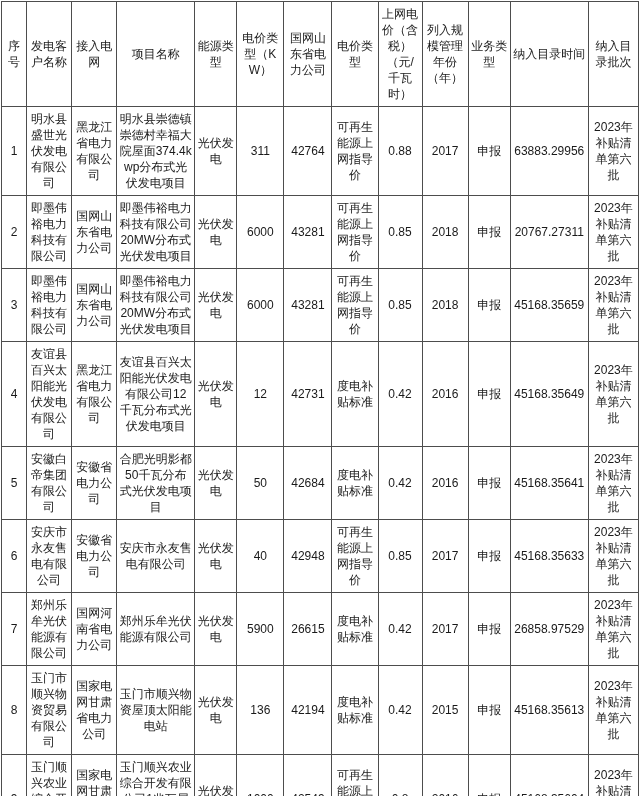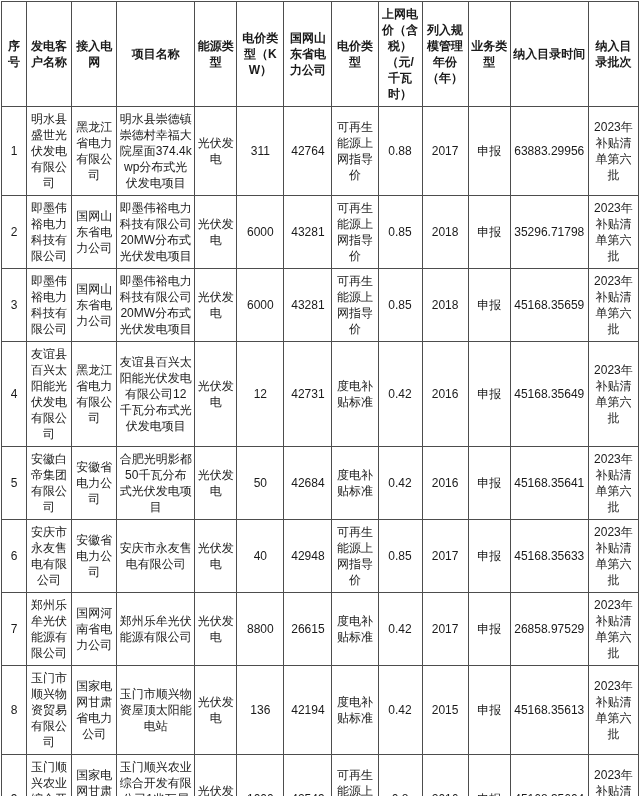--- a/index.html
+++ b/index.html
@@ -29,21 +29,21 @@
     color: #1a1a1a;
     font-size: 12px;
     line-height: 16px;
     padding: 4px 2px;
     word-break: break-all;
     overflow-wrap: break-word;
     background: #ffffff;
     font-weight: 400;
   }
   table.subsidy-table thead th {
-    font-weight: 700;
+    font-weight: 400;
     height: 76px;
     margin-top: 24px;
   }
   
   tr[data-name="table-row"] td { height: 56px; }
 </style>
 </head>
 <body>
 
 <div class="page" data-name="subsidy-catalog-page">
@@ -101,21 +101,21 @@
           <td data-name="table-cell">即墨伟裕电力科技有限公司</td>
           <td data-name="table-cell">国网山东省电力公司</td>
           <td data-name="table-cell">即墨伟裕电力科技有限公司20MW分布式光伏发电项目</td>
           <td data-name="table-cell">光伏发电</td>
           <td data-name="table-cell">6000</td>
           <td data-name="table-cell">43281</td>
           <td data-name="table-cell">可再生能源上网指导价</td>
           <td data-name="table-cell">0.85</td>
           <td data-name="table-cell">2018</td>
           <td data-name="table-cell">申报</td>
-          <td data-name="table-cell">35296.71798</td>
+          <td data-name="table-cell">20767.27311</td>
           <td data-name="table-cell">2023年补贴清单第六批</td>
         </tr>
         <tr data-name="table-row">
           <td data-name="table-cell">3</td>
           <td data-name="table-cell">即墨伟裕电力科技有限公司</td>
           <td data-name="table-cell">国网山东省电力公司</td>
           <td data-name="table-cell">即墨伟裕电力科技有限公司20MW分布式光伏发电项目</td>
           <td data-name="table-cell">光伏发电</td>
           <td data-name="table-cell">6000</td>
           <td data-name="table-cell">43281</td>
@@ -170,21 +170,21 @@
           <td data-name="table-cell">申报</td>
           <td data-name="table-cell">45168.35633</td>
           <td data-name="table-cell">2023年补贴清单第六批</td>
         </tr>
         <tr data-name="table-row">
           <td data-name="table-cell">7</td>
           <td data-name="table-cell">郑州乐牟光伏能源有限公司</td>
           <td data-name="table-cell">国网河南省电力公司</td>
           <td data-name="table-cell">郑州乐牟光伏能源有限公司</td>
           <td data-name="table-cell">光伏发电</td>
-          <td data-name="table-cell">8800</td>
+          <td data-name="table-cell">5900</td>
           <td data-name="table-cell">26615</td>
           <td data-name="table-cell">度电补贴标准</td>
           <td data-name="table-cell">0.42</td>
           <td data-name="table-cell">2017</td>
           <td data-name="table-cell">申报</td>
           <td data-name="table-cell">26858.97529</td>
           <td data-name="table-cell">2023年补贴清单第六批</td>
         </tr>
         <tr data-name="table-row">
           <td data-name="table-cell">8</td>

